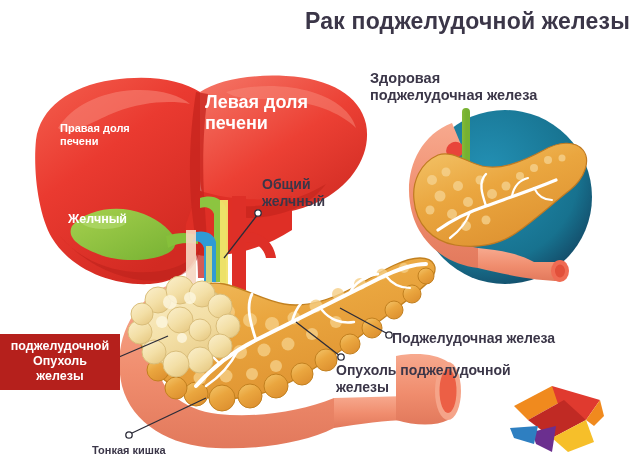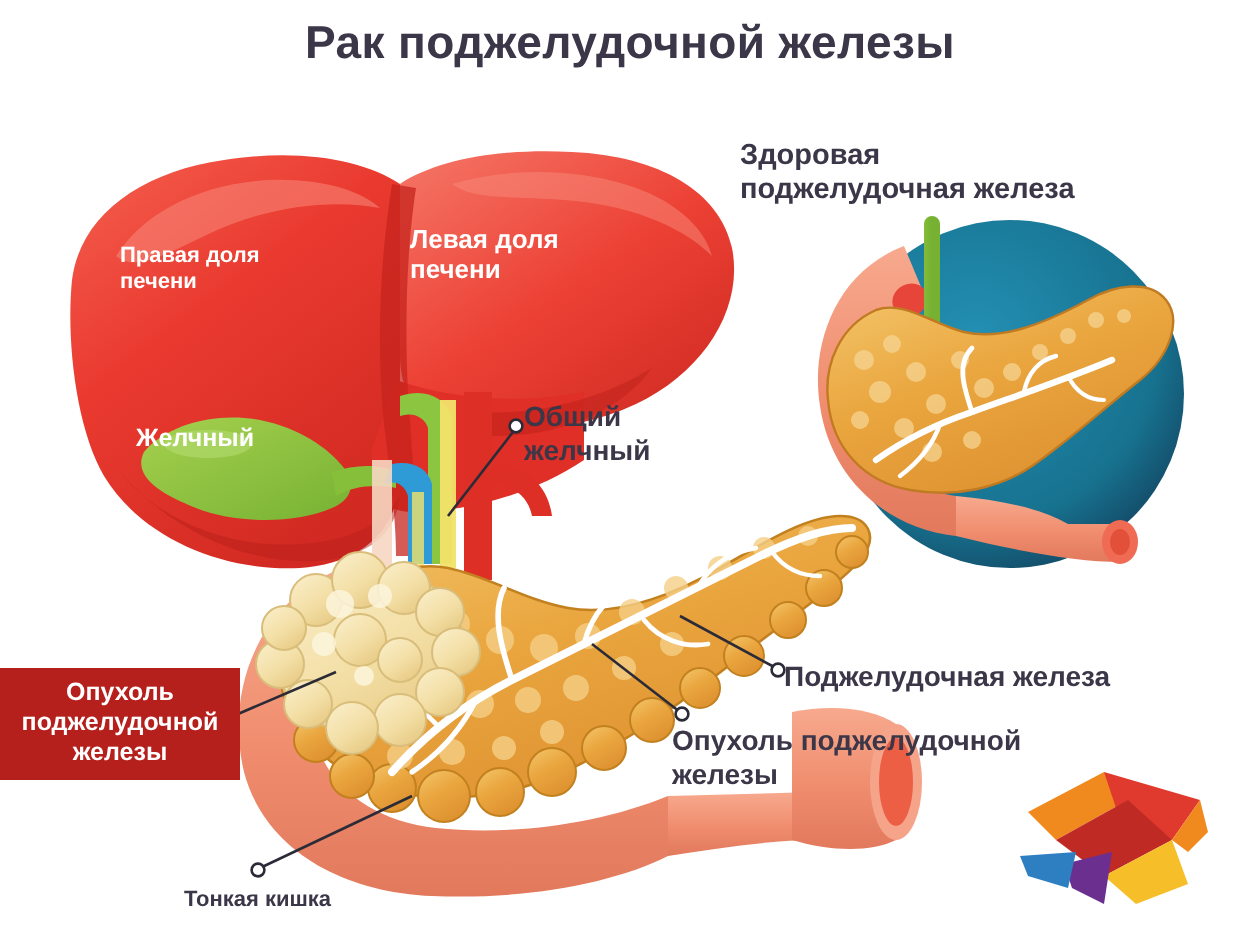--- a/index.html
+++ b/index.html
@@ -9,30 +9,30 @@
     background:#ffffff;
   }
   #stage{position:absolute;inset:0;}
   svg.art{position:absolute;left:0;top:0;width:630px;height:476px;}
 
   .lbl{position:absolute;font-weight:bold;line-height:1.18;}
   .lbl.dark{color:#3b3648;}
   .lbl.white{color:#ffffff;}
 
   #title{
-    left:0;top:8px;width:630px;text-align:center;
+    left:0;top:8px;width:630px;text-align:right;
     font-size:23px;font-weight:bold;color:#3b3648;letter-spacing:.2px;
     position:absolute;
   }
 
   #lbl-healthy{left:370px;top:70px;width:260px;font-size:14.5px;}
   #lbl-right-lobe{left:60px;top:122px;width:120px;font-size:11px;}
-  #lbl-left-lobe{left:205px;top:112px;width:104px;font-size:13px;}
+  #lbl-left-lobe{left:205px;top:92px;width:104px;font-size:18px;}
   #lbl-gallbladder{left:68px;top:212px;width:90px;font-size:12.5px;}
-  #lbl-bile-duct{left:262px;top:200px;width:108px;font-size:14px;}
+  #lbl-bile-duct{left:262px;top:176px;width:108px;font-size:14px;}
   #lbl-pancreas{left:392px;top:330px;width:230px;font-size:14px;text-align:left;}
   #lbl-pancreatic-duct{left:336px;top:362px;width:200px;font-size:14px;}
   #lbl-intestine{left:92px;top:444px;width:160px;font-size:11px;}
 
   #lbl-tumor{
     position:absolute;left:0px;top:334px;width:112px;padding:5px 4px 6px 4px;
     background:#b5201c;color:#ffffff;font-size:12.5px;font-weight:bold;
     text-align:center;line-height:1.2;
   }
 </style>
@@ -339,18 +339,18 @@
   <div class="lbl dark" id="lbl-pancreas">Поджелудочная железа</div>
 
   <div class="lbl dark" id="lbl-pancreatic-duct">
     <div>Опухоль поджелудочной</div>
     <div>железы</div>
   </div>
 
   <div class="lbl dark" id="lbl-intestine">Тонкая кишка</div>
 
   <div id="lbl-tumor">
+    <div>поджелудочной</div>
     <div>Опухоль</div>
-    <div>поджелудочной</div>
     <div>железы</div>
   </div>
 
 </div>
 
 </body></html>

